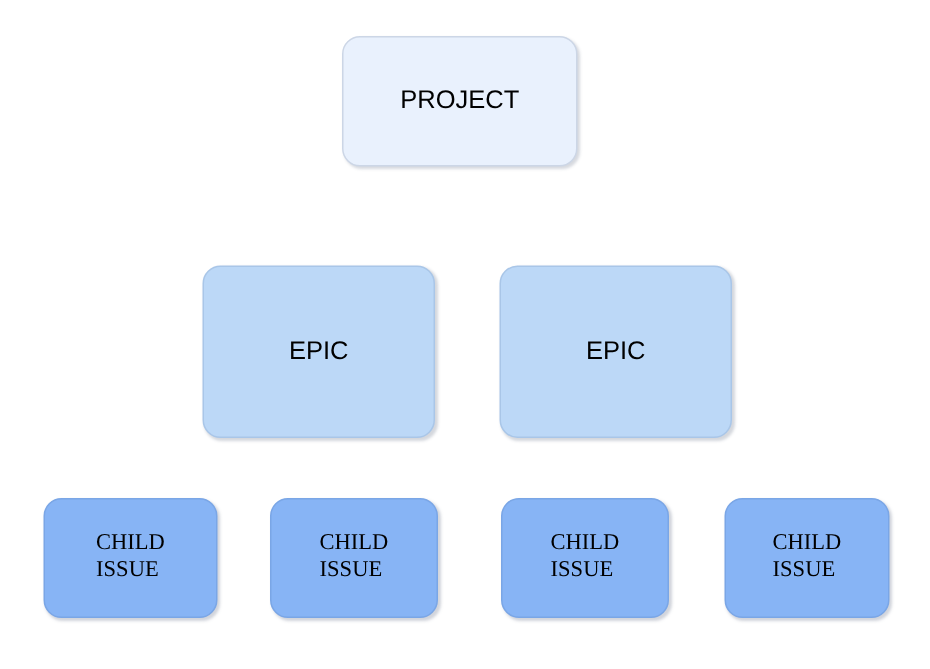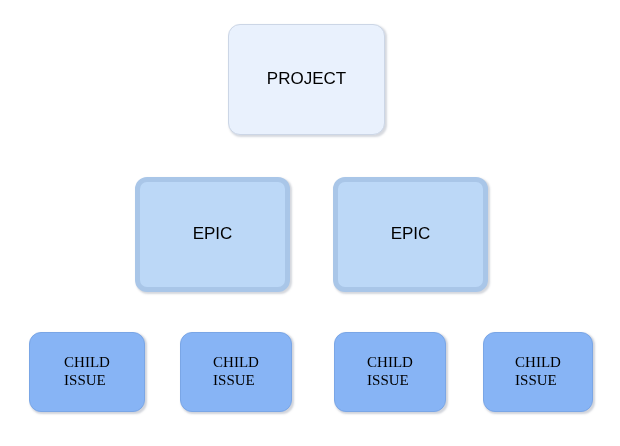--- a/index.html
+++ b/index.html
@@ -30,21 +30,21 @@
     -webkit-font-smoothing: antialiased;
   }
   
   .node.project {
     background: #e9f1fd;
     border: 1px solid #ccd6e6;
     box-shadow: 1.5px 1.5px 2px rgba(120,130,150,0.30);
   }
   .node.epic {
     background: #bcd8f7;
-    border: 5px solid #0c4a6e;
+    border: 1px solid #0c4a6e;
     box-shadow: 1.5px 1.5px 2px rgba(120,130,150,0.32);
   }
   .node.child {
     background: #87b4f5;
     border: 1px solid #7aa6e6;
     box-shadow: 1.5px 1.5px 2px rgba(120,130,150,0.34);
   }
   .node .label {
     display: block;
     white-space: pre-line;
@@ -60,21 +60,21 @@
   .node.child .label {
     font-size: 15px;
     text-align: left;
     font-family: Liberation Serif, serif;
   }
 </style>
 </head>
 <body>
 
 <div id="diagram" style="width: 620px; height: 446px; background: rgb(255, 255, 255);">
-    <div class="node project" style="left: 228px; top: 24px; width: 157px; height: 111px; background: rgb(233, 241, 253); border-color: rgb(204, 214, 230);">
+    <div class="node project" style="left: 228px; top: 24px; width: 157px; height: 87px; background: rgb(233, 241, 253); border-color: rgb(204, 214, 230);">
       <span class="label">PROJECT</span>
     </div>
     <div class="node epic" style="left: 135px; top: 177px; width: 155px; height: 115px; background: rgb(188, 216, 247); border-color: rgb(169, 198, 232);">
       <span class="label">EPIC</span>
     </div>
     <div class="node epic" style="left: 333px; top: 177px; width: 155px; height: 115px; background: rgb(188, 216, 247); border-color: rgb(169, 198, 232);">
       <span class="label">EPIC</span>
     </div>
     <div class="node child" style="left: 29px; top: 332px; width: 116px; height: 80px; background: rgb(135, 180, 245); border-color: rgb(122, 166, 230);">
       <span class="label">CHILD

